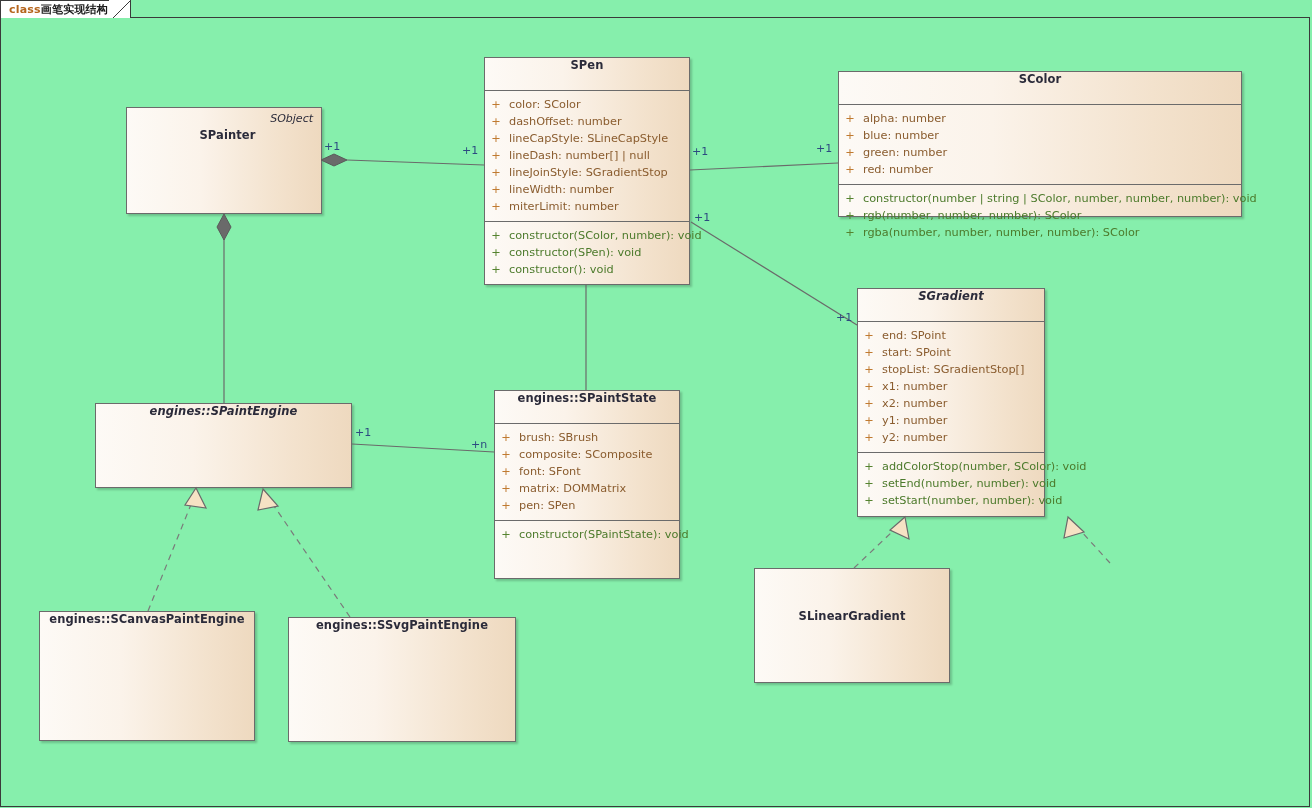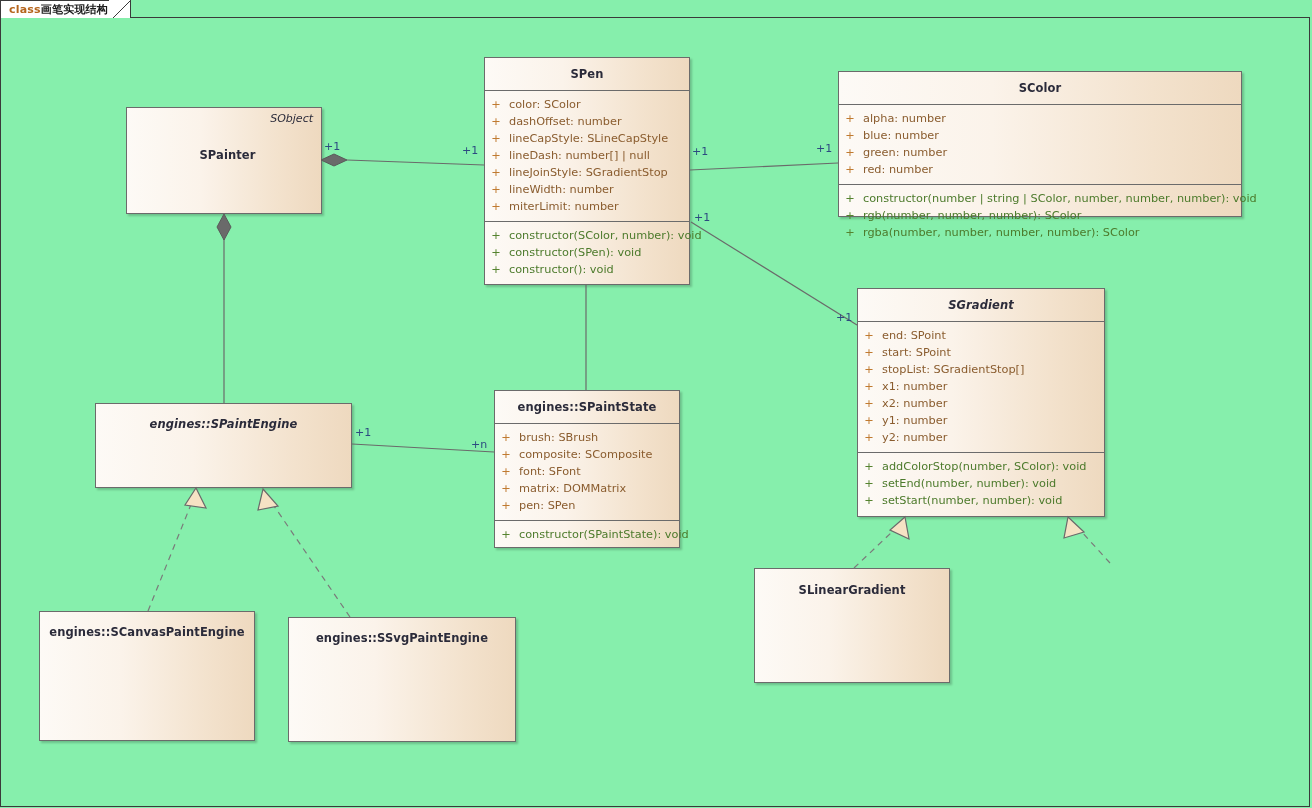--- a/index.html
+++ b/index.html
@@ -12,21 +12,21 @@
              padding:0 22px 0 8px;display:flex;align-items:center;z-index:6;}
   .title-tab .lbl{font-size:11px;font-weight:bold;color:#1a1a1a;white-space:nowrap;letter-spacing:.2px;}
   .title-tab .lbl .pfx{color:#b5651d;font-weight:bold;}
   .tab-slant{position:absolute;top:0;height:18px;width:22px;overflow:hidden;z-index:7;}
   .tab-slant svg{display:block;}
 
   
   .cls{position:absolute;box-sizing:border-box;border:1px solid #6b6b6b;
        background:linear-gradient(to right,#fdfaf6 0%,#fbf3ea 38%,#f3e2cd 78%,#eed9bf 100%);
        box-shadow:2px 2px 2px rgba(0,0,0,.20);}
-  .cls .hdr{height:32px;display:flex;align-items:center;justify-content:center;position:relative;}
+  .cls .hdr{height:32px;display:flex;justify-content:center;position:relative;}
   .cls .hdr .name{font-size:11.5px;font-weight:bold;color:#2b2b3a;letter-spacing:.1px;}
   .cls.abstract .hdr .name{font-style:italic;}
   .cls .stereo{position:absolute;right:8px;top:4px;font-size:11px;font-style:italic;color:#2b2b3a;}
   .sep{height:1px;background:#6b6b6b;width:100%;}
   .sec{padding:5px 0 6px 0;}
   .row{display:flex;align-items:baseline;height:17px;line-height:17px;font-size:11.3px;white-space:nowrap;}
   .row .vis{width:22px;text-align:center;flex:0 0 22px;}
   .row .txt{padding-left:2px;}
   .attrs .vis{color:#c07a30;}
   .attrs .txt{color:#8a5c2e;}
@@ -113,21 +113,21 @@
   <div class="mult" style="left:462px;top:144px;">+1</div>
   <div class="mult" style="left:692px;top:145px;">+1</div>
   <div class="mult" style="left:816px;top:142px;">+1</div>
   <div class="mult" style="left:694px;top:211px;">+1</div>
   <div class="mult" style="left:836px;top:311px;">+1</div>
   <div class="mult" style="left:355px;top:426px;">+1</div>
   <div class="mult" style="left:471px;top:438px;">+n</div>
 
   <div class="cls" id="cls-spainter" style="left:126px;top:107px;width:196px;height:107px;padding-left:7px;">
     <div class="stereo">SObject</div>
-    <div class="hdr" style="height:54px;align-items:flex-end;padding-bottom:8px;">
+    <div class="hdr" style="height:54px;align-items:center;padding-bottom:8px;">
       <span class="name">SPainter</span>
     </div>
   </div>
 
   <div class="cls" id="cls-spen" style="left:484px;top:57px;width:206px;height:228px;">
     <div class="hdr">
       <span class="name">SPen</span>
     </div>
     <div class="sep"></div>
     <div class="sec attrs" id="spen-attrs">
@@ -210,21 +210,21 @@
           <span class="vis">+</span>
           <span class="txt">rgb(number, number, number): SColor</span>
         </div>
         <div class="row">
           <span class="vis">+</span>
           <span class="txt">rgba(number, number, number, number): SColor</span>
         </div>
       </div>
   </div>
 
-  <div class="cls abstract" id="cls-sgradient" style="left:857px;top:288px;width:248px;height:229px;">
+  <div class="cls abstract" id="cls-sgradient" style="left:857px;top:288px;width:188px;height:229px;">
     <div class="hdr">
       <span class="name">SGradient</span>
     </div>
     <div class="sep"></div>
     <div class="sec attrs" id="sgradient-attrs">
         <div class="row">
           <span class="vis">+</span>
           <span class="txt">end: SPoint</span>
         </div>
         <div class="row">
@@ -268,21 +268,21 @@
         </div>
       </div>
   </div>
 
   <div class="cls abstract" id="cls-spaintengine" style="left:95px;top:403px;width:257px;height:85px;">
     <div class="hdr" style="height:40px;">
       <span class="name">engines::SPaintEngine</span>
     </div>
   </div>
 
-  <div class="cls" id="cls-spaintstate" style="left:494px;top:390px;width:186px;height:158px;">
+  <div class="cls" id="cls-spaintstate" style="left:494px;top:390px;width:186px;height:189px;">
     <div class="hdr">
       <span class="name">engines::SPaintState</span>
     </div>
     <div class="sep"></div>
     <div class="sec attrs" id="spaintstate-attrs">
         <div class="row">
           <span class="vis">+</span>
           <span class="txt">brush: SBrush</span>
         </div>
         <div class="row">
@@ -317,19 +317,19 @@
     </div>
   </div>
 
   <div class="cls" id="cls-ssvg" style="left:288px;top:617px;width:228px;height:125px;">
     <div class="hdr" style="height:40px;">
       <span class="name">engines::SSvgPaintEngine</span>
     </div>
   </div>
 
   <div class="cls" id="cls-slinear" style="left:754px;top:568px;width:196px;height:115px;">
-    <div class="hdr" style="height:42px;">
+    <div class="hdr" style="height:42px;margin-top:40px;">
       <span class="name">SLinearGradient</span>
     </div>
   </div>
 
 
 </div>
 
 </body></html>

